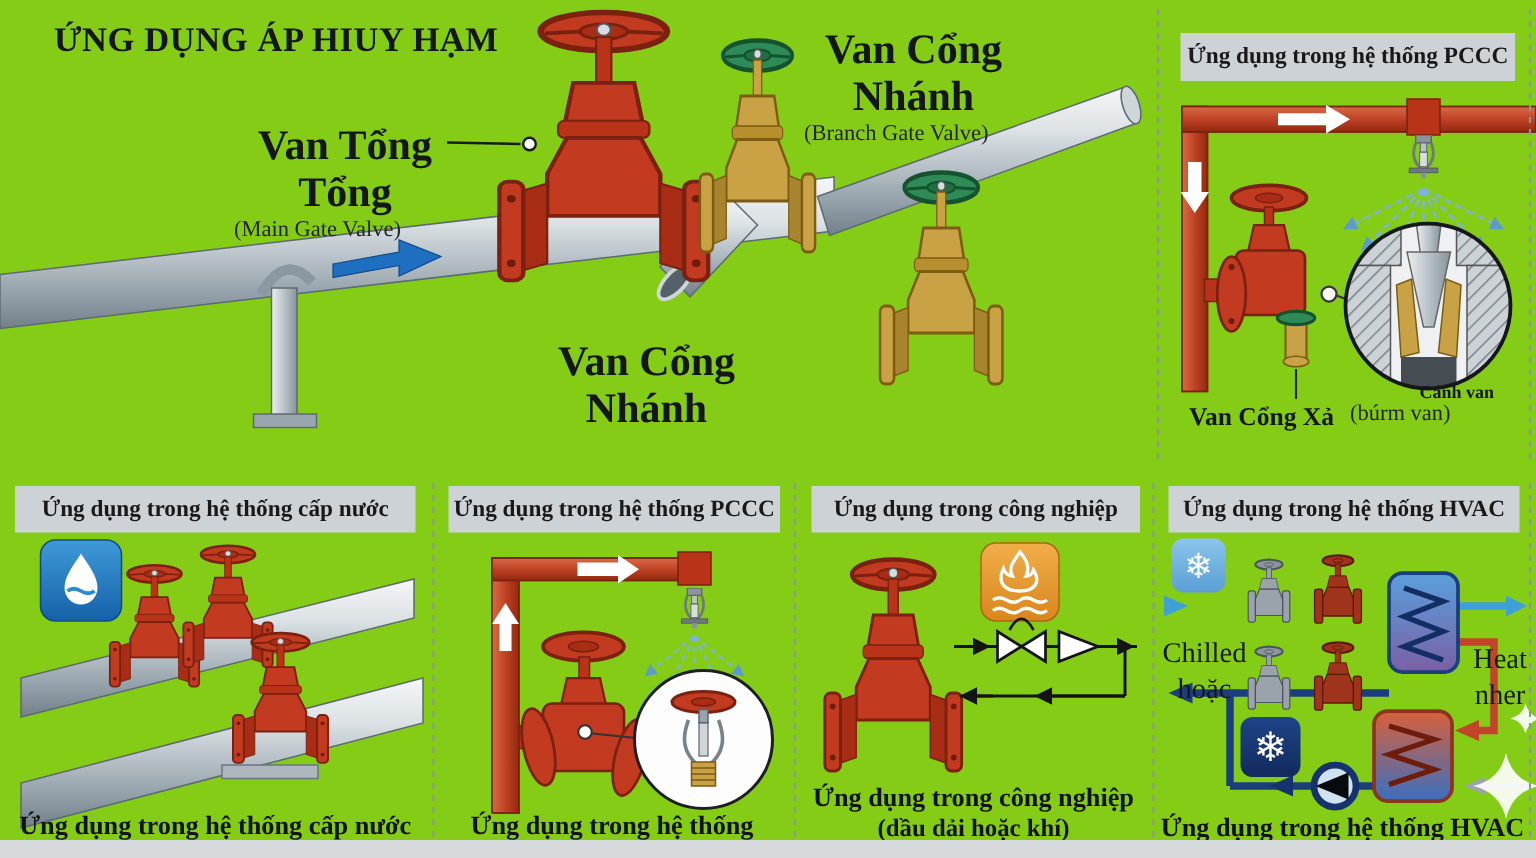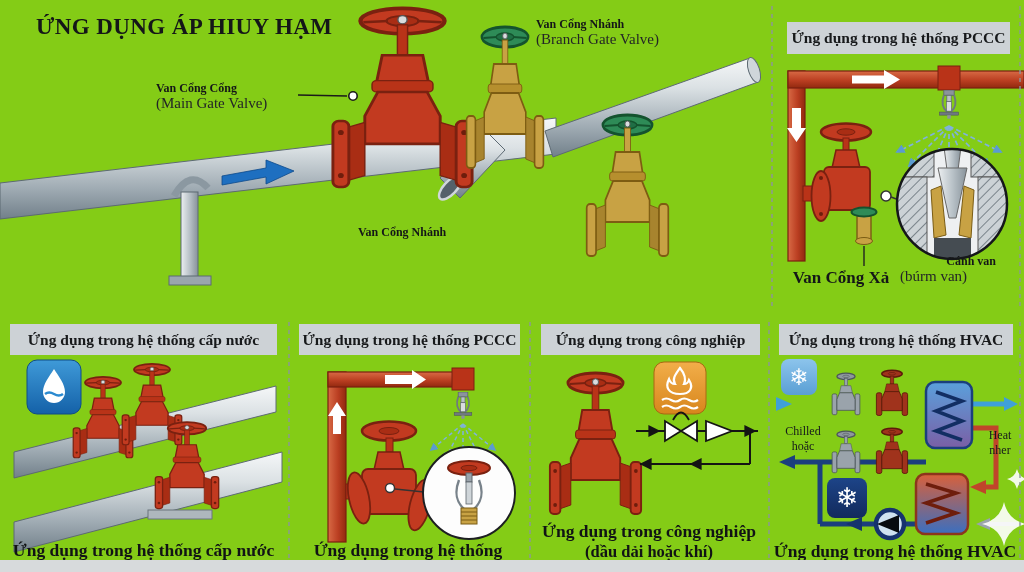--- a/index.html
+++ b/index.html
@@ -6,25 +6,25 @@
   .stage{position:relative;width:1024px;height:560px;background:#84cc16;overflow:hidden;
          font-family:Liberation Serif, serif;color:#1b1d1f;}
   .abs{position:absolute;}
   svg.gfx{position:absolute;left:0;top:0;z-index:1;}
   .txt{position:absolute;z-index:3;}
   .title{font-size:23px;font-weight:800;letter-spacing:.4px;color:#141618;}
   .hdr{background:#cdd2d6;color:#17191b;font-weight:bold;font-size:15.5px;
        display:flex;align-items:center;justify-content:center;text-align:center;z-index:2;}
   .cap{font-weight:bold;font-size:17.5px;text-align:center;color:#111315;}
   .cap2{font-weight:bold;font-size:16.5px;text-align:center;color:#111315;}
-  .lbl-b{font-weight:bold;font-size:12px;line-height:1.12;color:#141618;}
+  .lbl-b{font-weight:bold;font-size:28px;text-align:center;line-height:1.12;color:#141618;}
   .lbl-s{font-size:15px;line-height:1.12;color:#232527;}
   .lbl-m{font-weight:bold;font-size:17px;text-align:center;color:#141618;}
   .lbl-w{font-weight:bold;font-size:12px;text-align:right;line-height:1.1;color:#141618;}
-  .sched{font-size:12px;font-weight:500;text-align:center;line-height:1.25;color:#15181c;}
+  .sched{font-size:19px;font-weight:500;text-align:center;line-height:1.25;color:#15181c;}
   .ico-sq{display:flex;align-items:center;justify-content:center;border-radius:8px;color:#fff;z-index:2;}
   .ico-sq.lt{background:linear-gradient(180deg,#8cc4ec,#5a9fd4);font-size:23px;}
   .ico-sq.dk{background:linear-gradient(180deg,#1d4488,#122a5c);font-size:27px;}
 </style>
 </head>
 <body>
 
 <div class="stage">
 
 <svg class="gfx" width="1024" height="572" viewBox="0 0 1024 572">
@@ -354,21 +354,21 @@
     <line x1="289" y1="322" x2="289" y2="568"></line>
     <line x1="530" y1="322" x2="530" y2="568"></line>
     <line x1="769" y1="322" x2="769" y2="568"></line>
     <line x1="1020" y1="322" x2="1020" y2="568"></line>
   </g>
 </svg>
 
 <div class="txt title" style="left:36px;top:14px;">ỨNG DỤNG ÁP HIUY HẠM</div>
 
 <div class="txt" style="left:156px;top:82px;width:148px;">
-  <div class="lbl-b">Van Cổng Cổng</div>
+  <div class="lbl-b">Van Tổng Tổng</div>
   <div class="lbl-s">(Main Gate Valve)</div>
 </div>
 
 <div class="txt" style="left:536px;top:18px;width:146px;">
   <div class="lbl-b">Van Cổng Nhánh</div>
   <div class="lbl-s">(Branch Gate Valve)</div>
 </div>
 
 <div class="txt" style="left:358px;top:226px;width:146px;">
   <div class="lbl-b">Van Cổng Nhánh</div>

